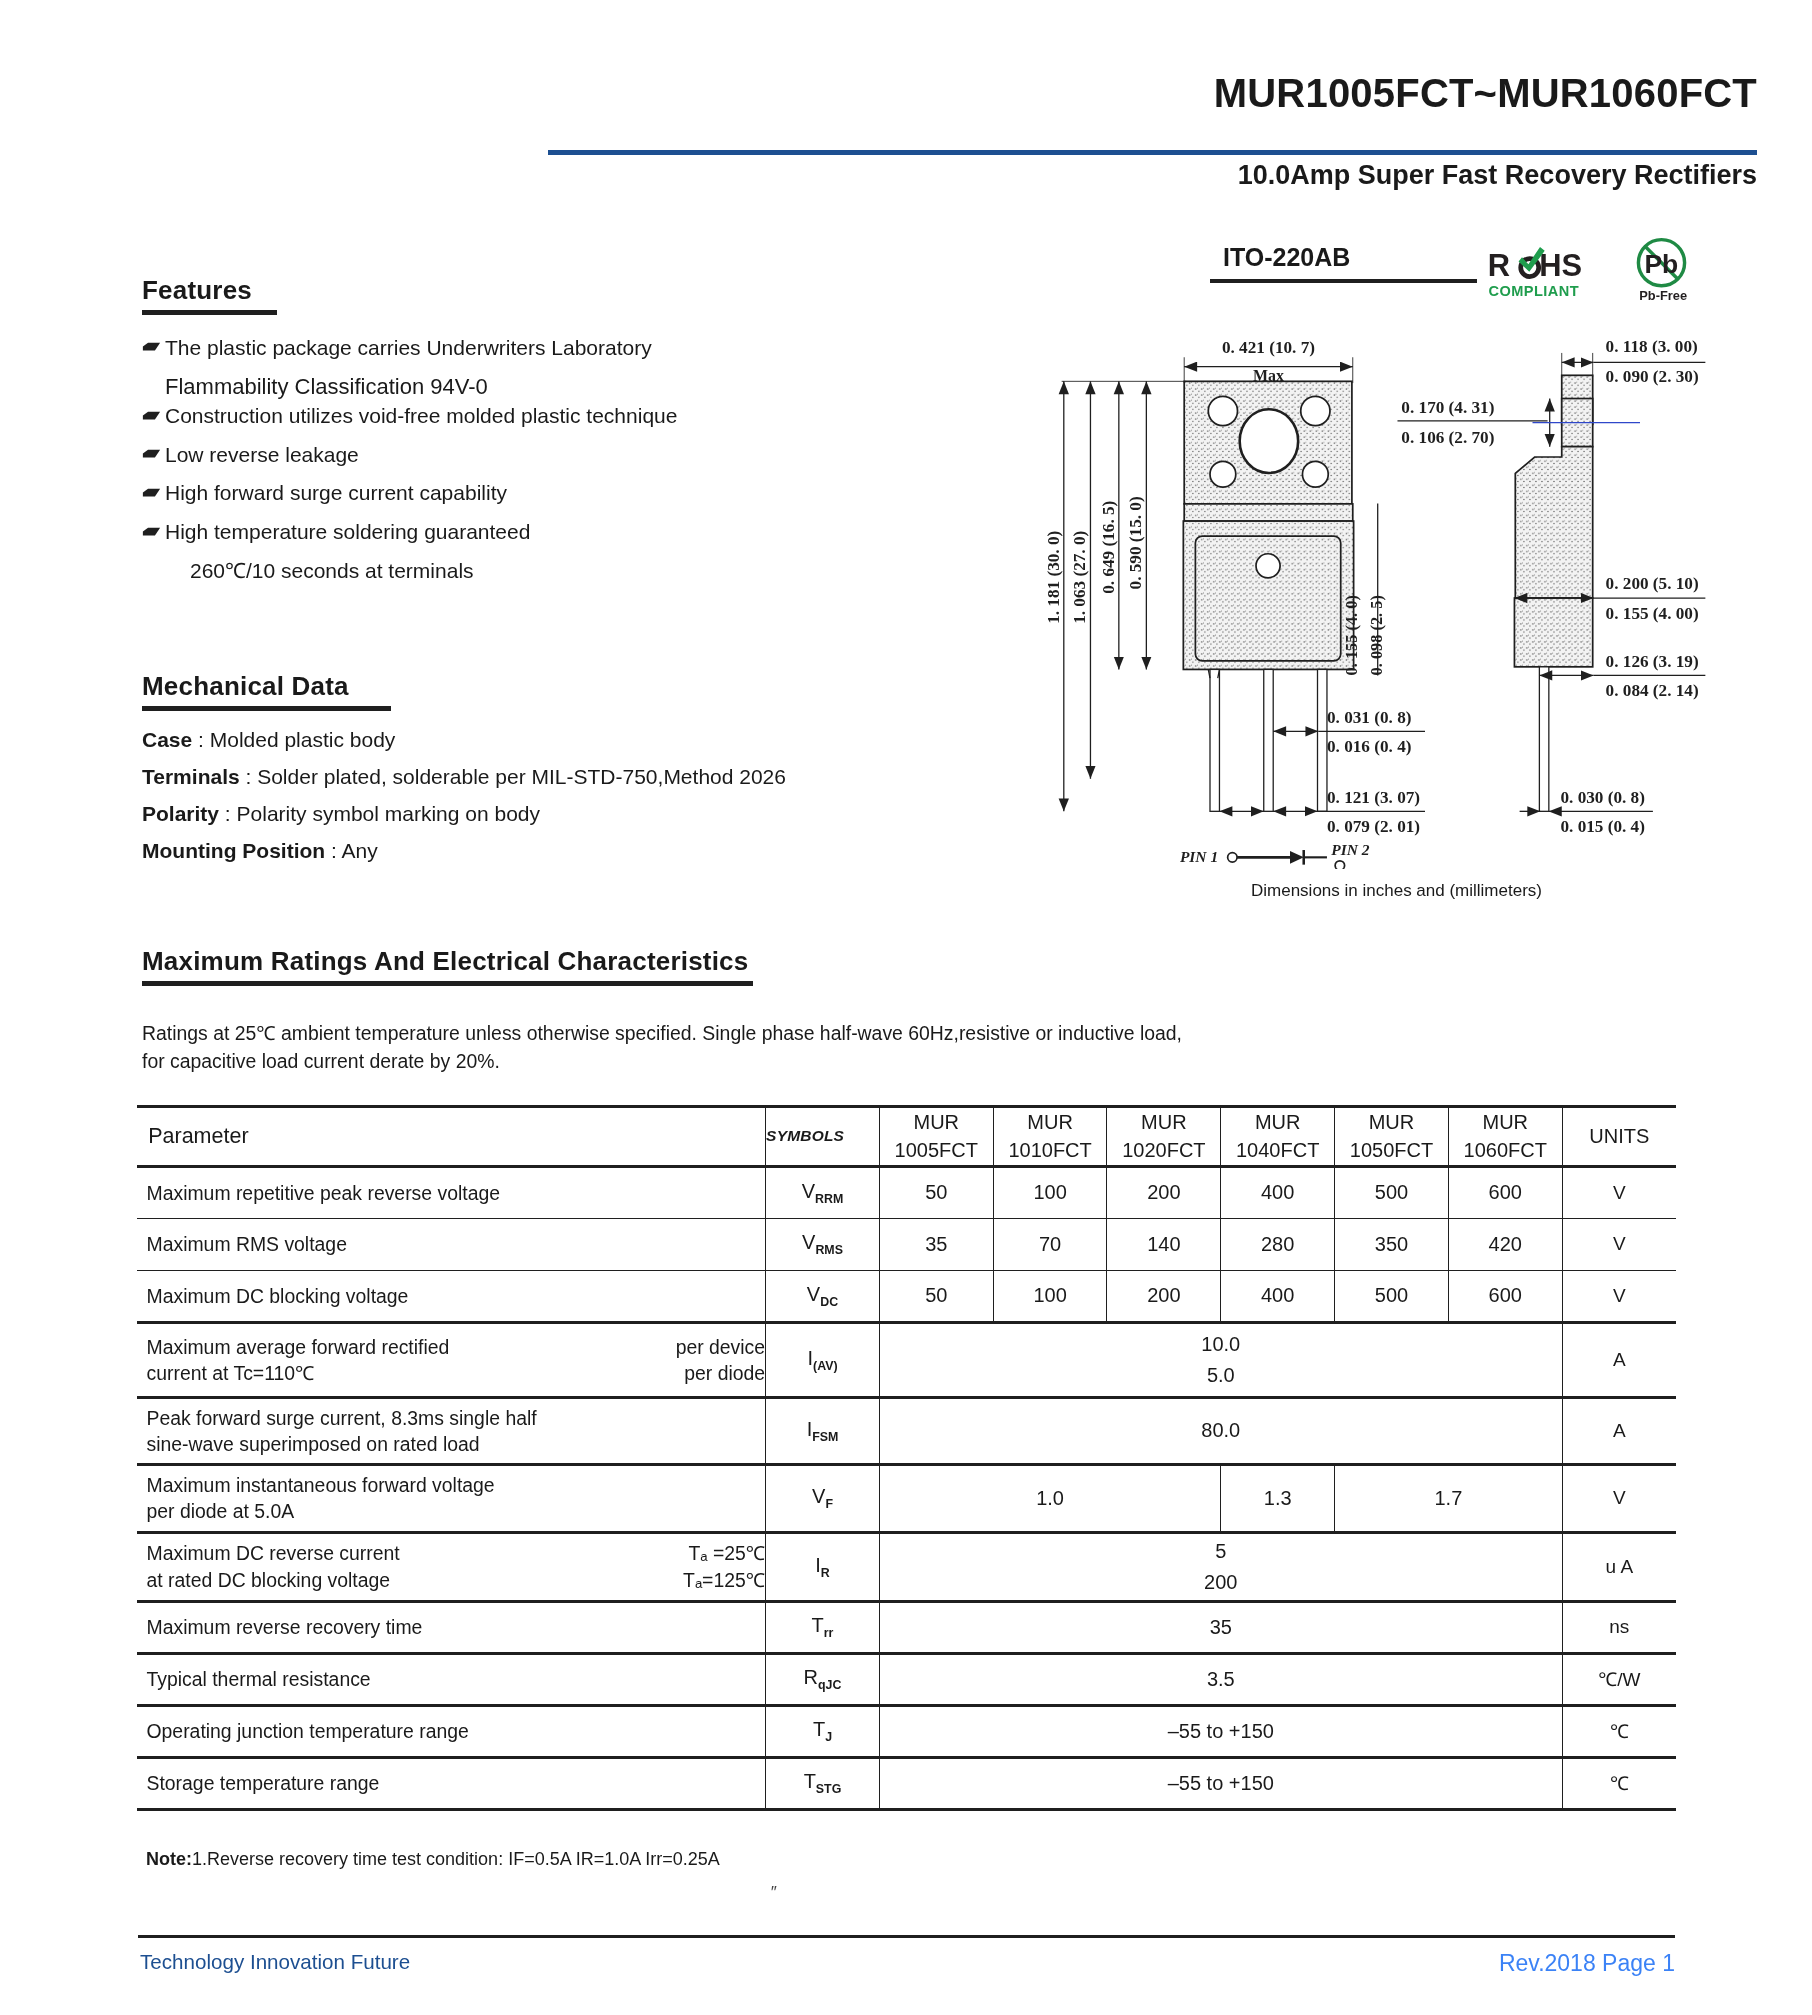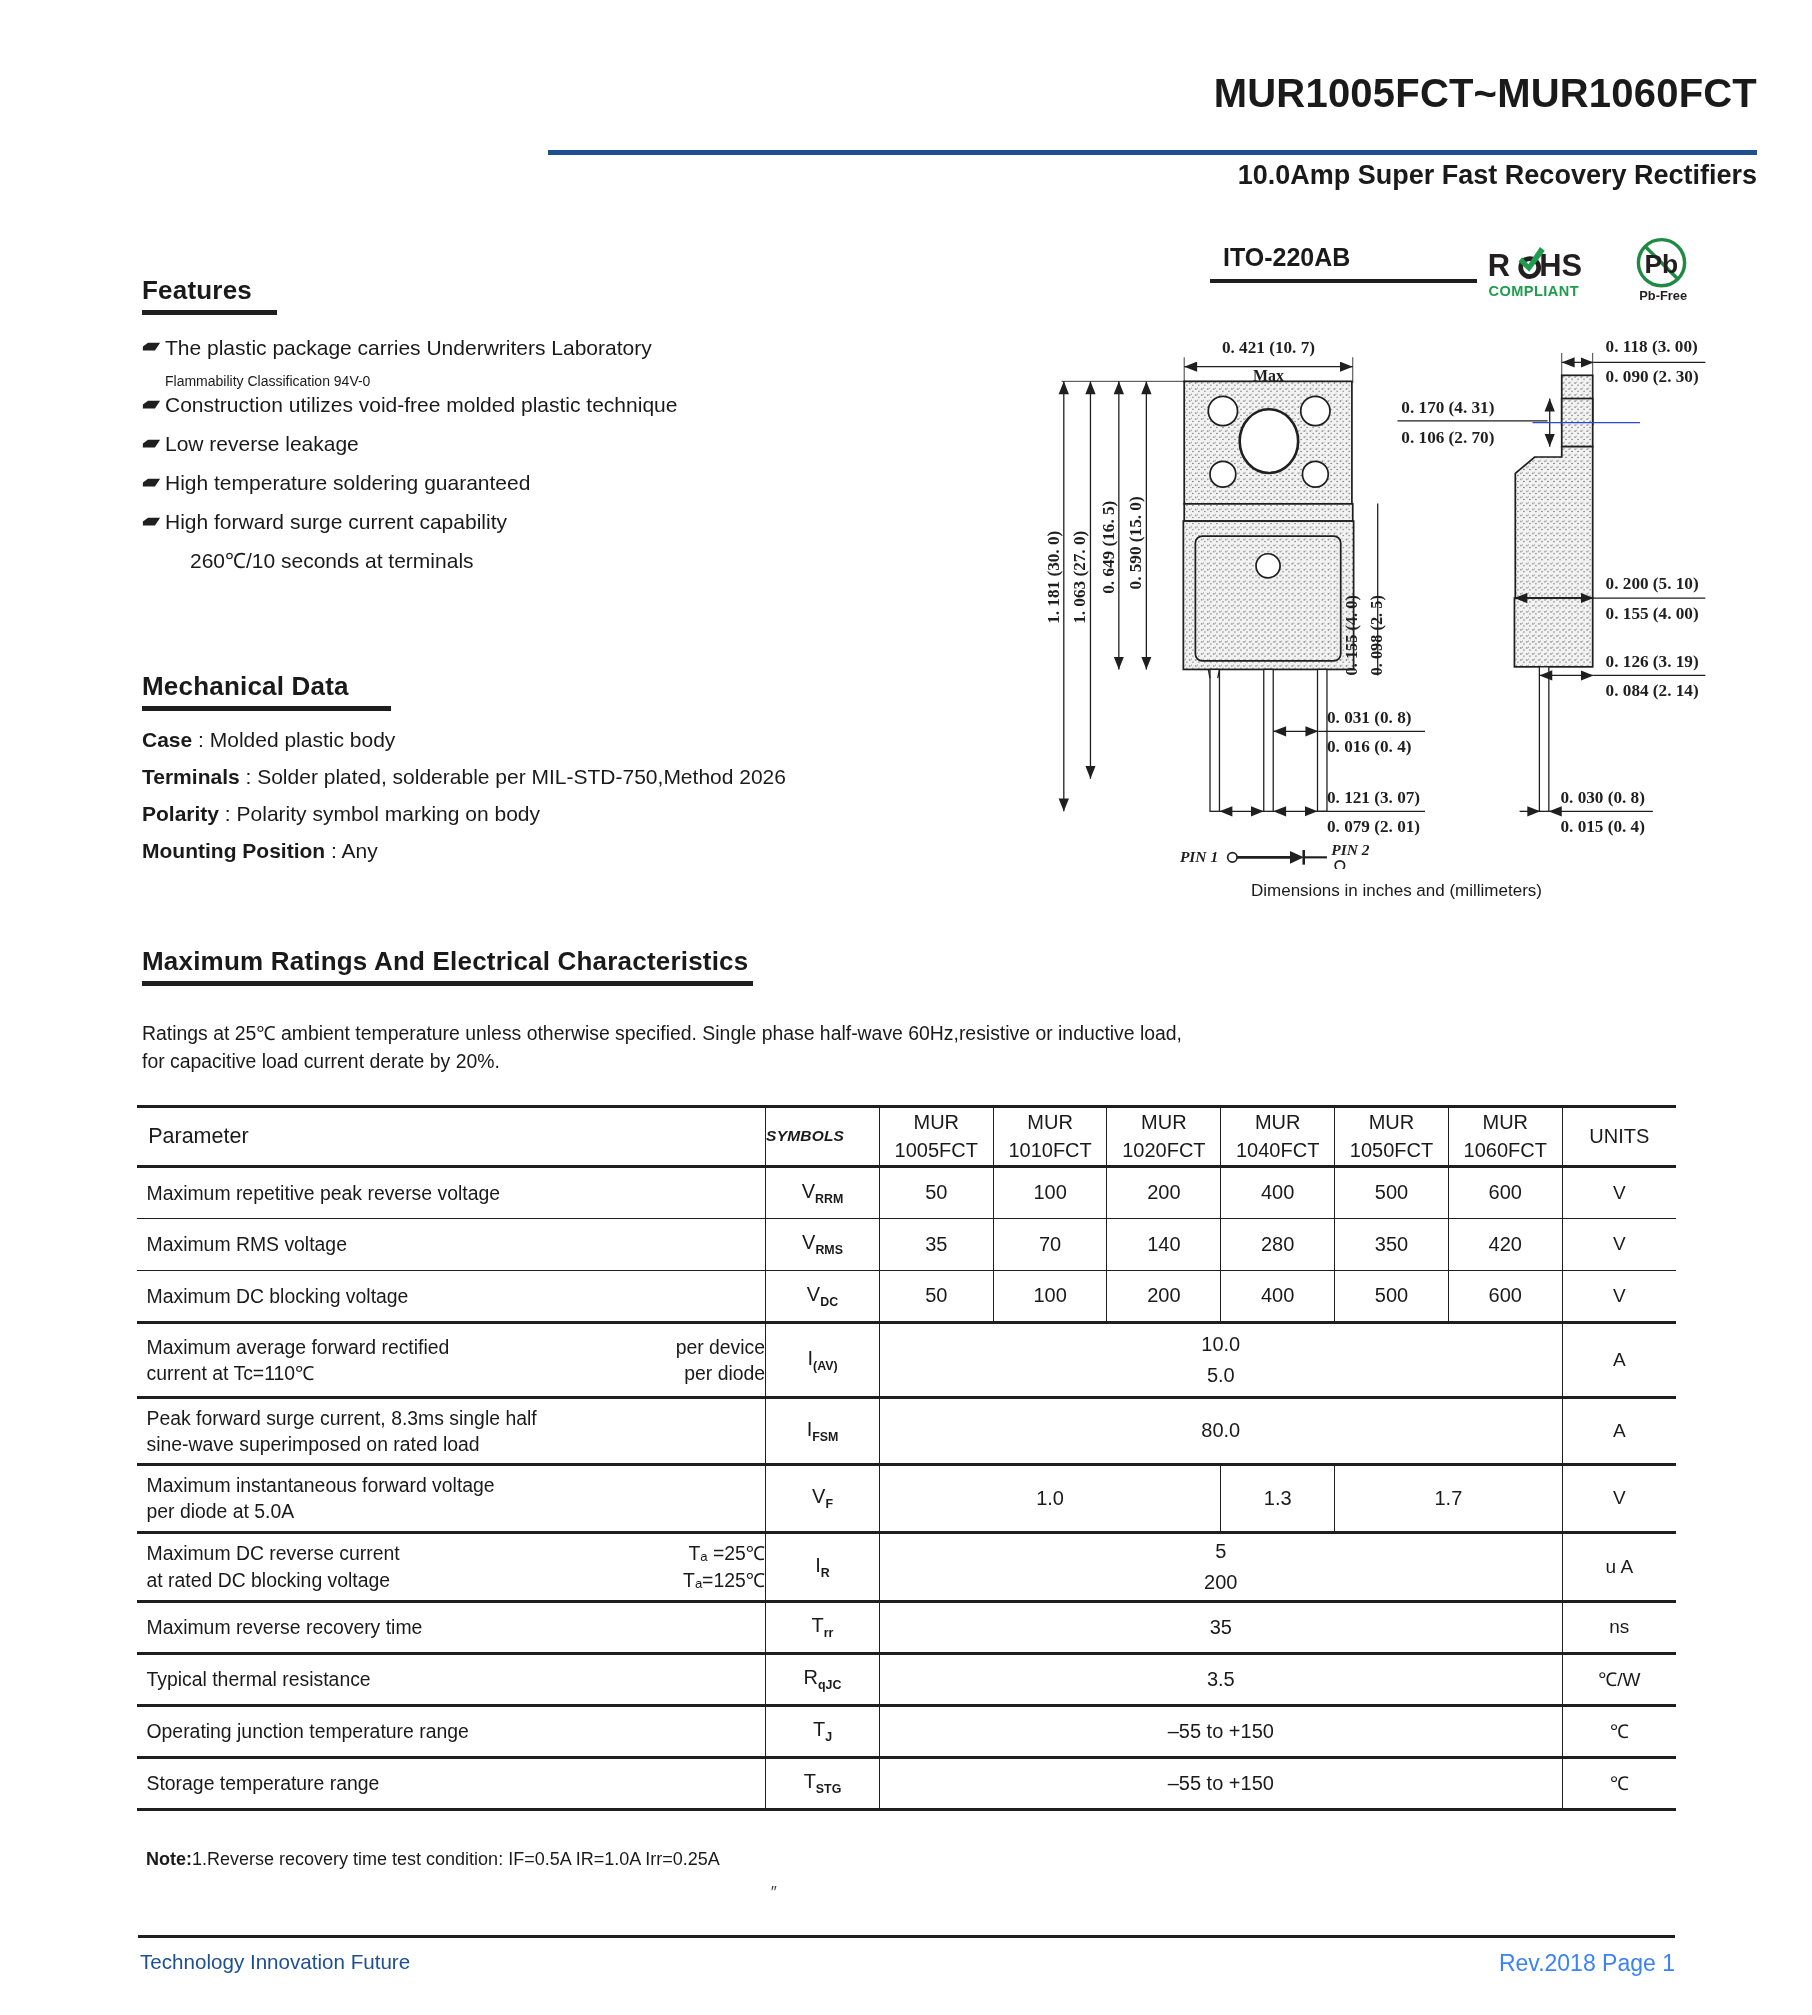--- a/index.html
+++ b/index.html
@@ -17,21 +17,21 @@
   .sec-h{font-size:26px;font-weight:bold;letter-spacing:0.2px;white-space:nowrap;}
   .sec-ul{height:4.3px;background:#1f1f1f;margin-top:4.3px;}
 
   
   .features{position:absolute;left:142px;top:275px;width:912px;}
   .feat-list{margin-top:20px;}
   .feat-row{display:flex;align-items:flex-start;margin-bottom:12px;}
   .bullet{width:23px;flex:0 0 23px;padding-top:6.9px;}
   .bullet svg{display:block;}
   .feat-txt{font-size:21px;line-height:1.28;}
-  .feat-cont{font-size:14px;line-height:1.28;padding-left:23px;}
+  .feat-cont{font-size:22px;line-height:1.28;padding-left:23px;}
   .feat-cont2{font-size:21px;line-height:1.28;padding-left:48px;}
 
   
   .mech{position:absolute;left:142px;top:671px;width:946px;}
   .mech-list{margin-top:18px;}
   .mech-row{font-size:21px;line-height:1.0;margin-bottom:16.3px;white-space:nowrap;}
   .mech-row b{font-weight:bold;}
 
   
   .pkg{position:absolute;left:1038px;top:232px;width:731px;height:697px;}
@@ -118,30 +118,30 @@
         </span>
         <span class="feat-txt">Low reverse leakage</span>
       </div>
 
       <div class="feat-row">
         <span class="bullet">
           <svg width="19" height="11.2" viewBox="0 0 44 26">
               <path d="M2 13 L14 4 L42 4 L30 22 L2 22 Z" fill="#1f1f1f"></path>
             </svg>
         </span>
-        <span class="feat-txt">High temperature soldering guaranteed</span>
+        <span class="feat-txt">High forward surge current capability</span>
       </div>
 
       <div class="feat-row">
         <span class="bullet">
           <svg width="19" height="11.2" viewBox="0 0 44 26">
               <path d="M2 13 L14 4 L42 4 L30 22 L2 22 Z" fill="#1f1f1f"></path>
             </svg>
         </span>
-        <span class="feat-txt">High forward surge current capability</span>
+        <span class="feat-txt">High temperature soldering guaranteed</span>
       </div>
       <div class="feat-cont2">260℃/10 seconds at terminals</div>
 
     </div>
   </div>
 
   <div class="mech">
     <div class="sec-h">Mechanical  Data</div>
     <div class="sec-ul" style="width:249px"></div>
     <div class="mech-list">

